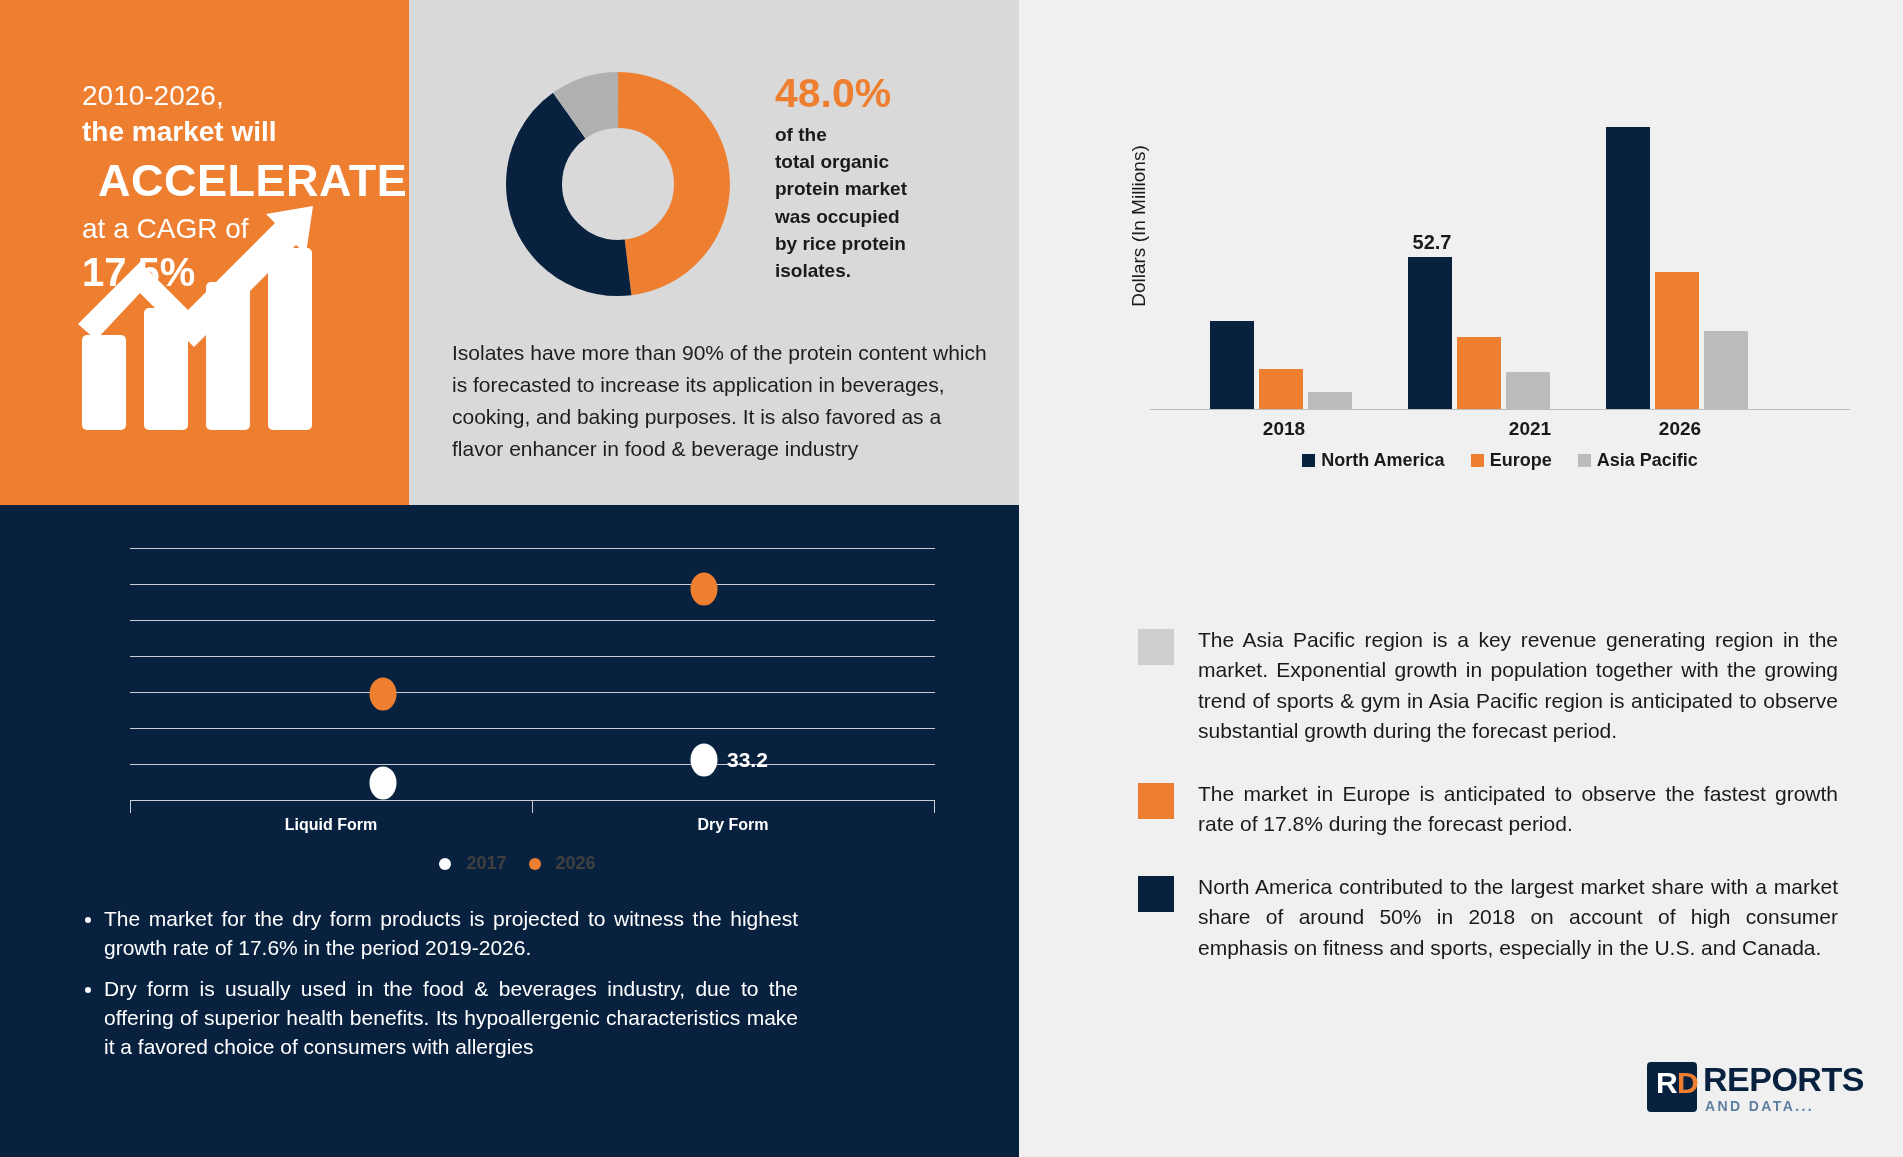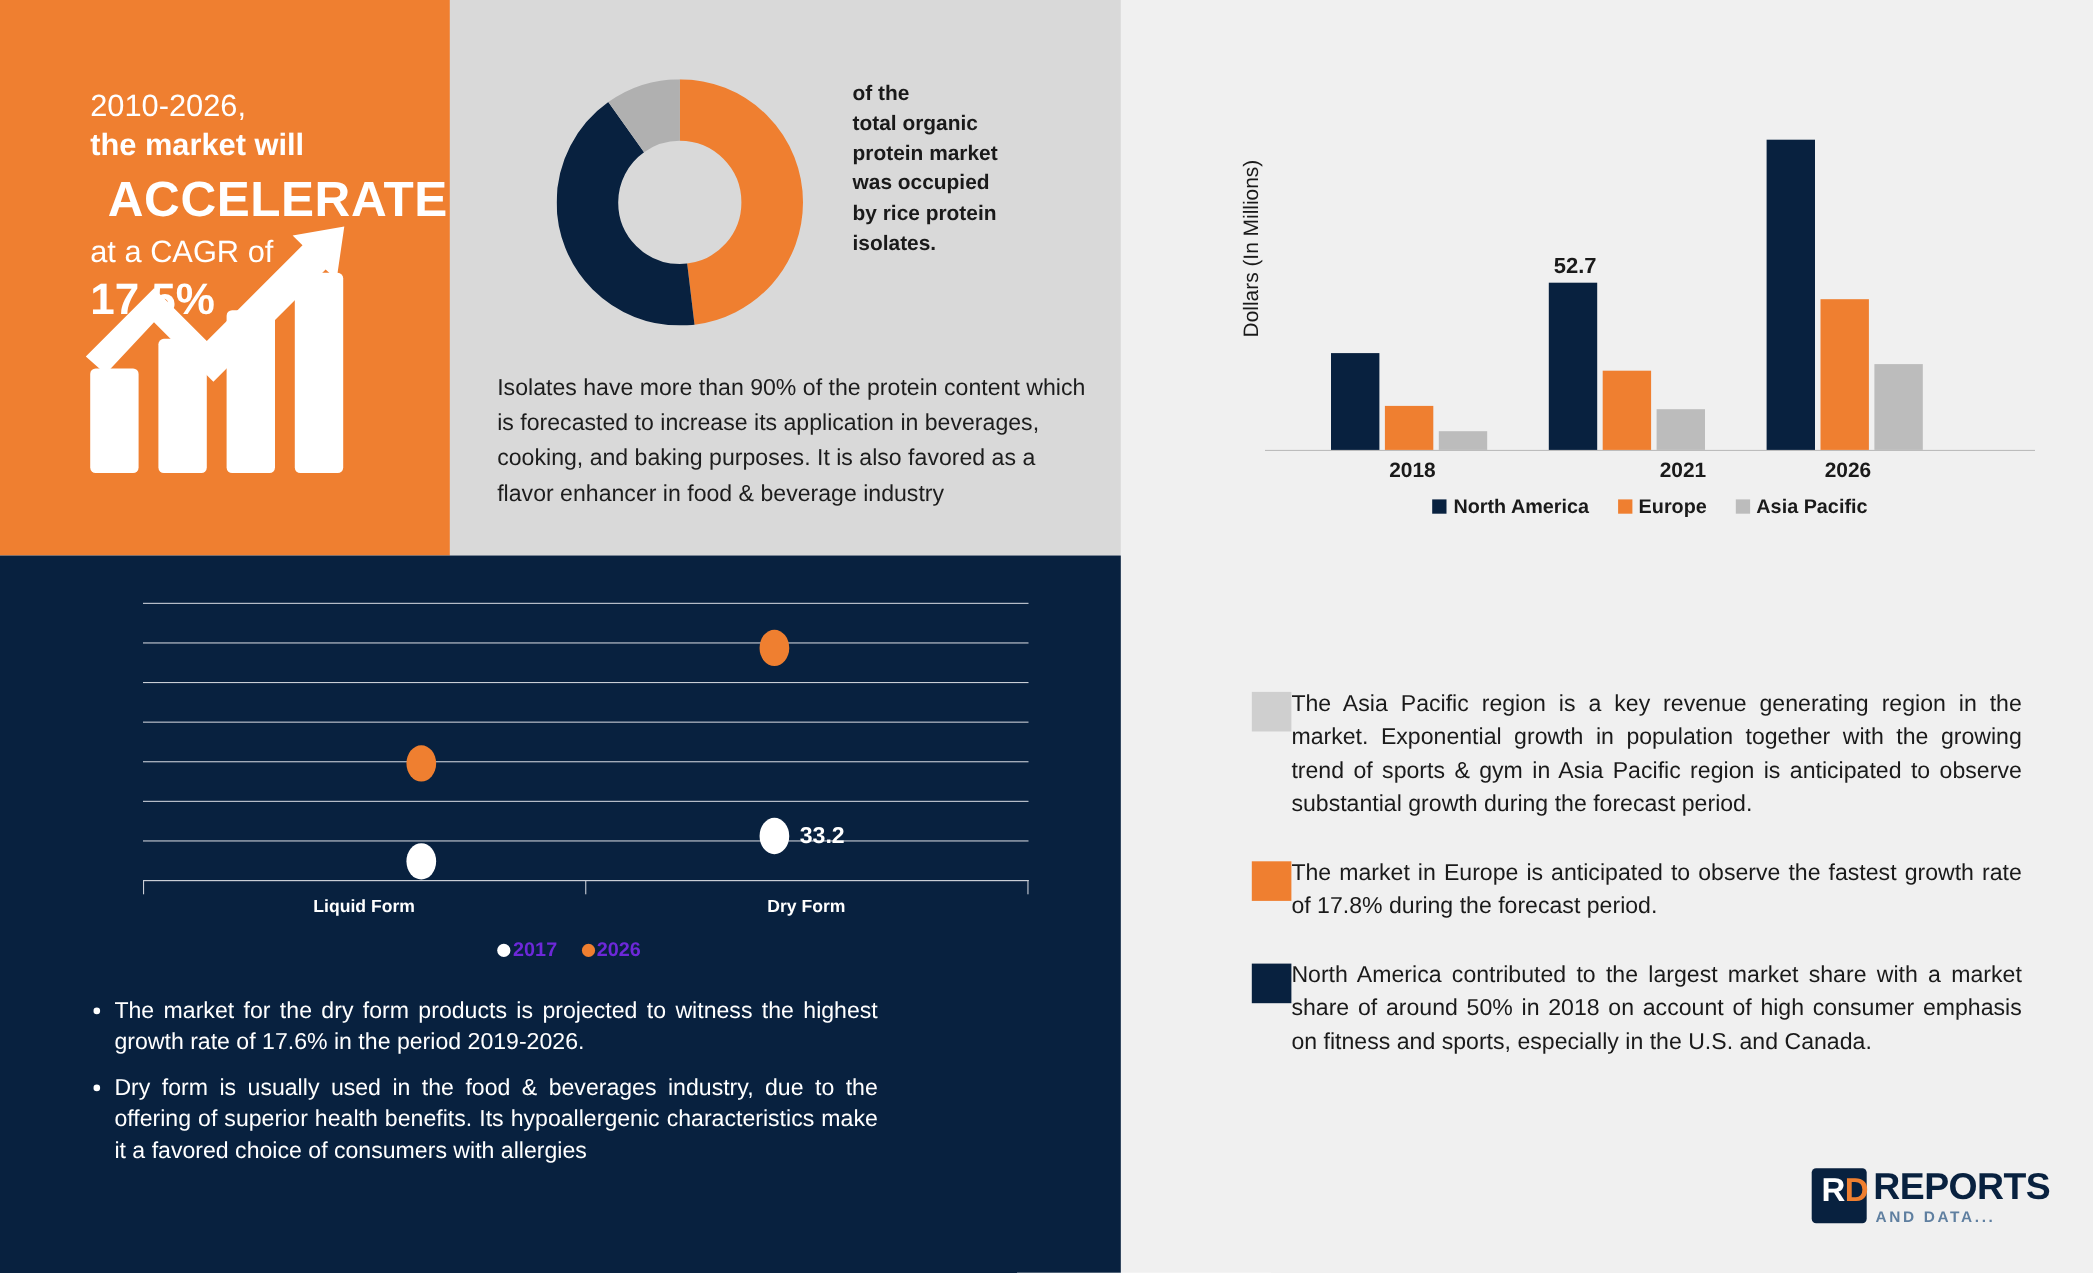--- a/index.html
+++ b/index.html
@@ -42,21 +42,21 @@
   .dp-grid{position:absolute;left:30px;top:0;right:0;height:252px;}
   .dp-line{position:absolute;left:0;right:0;height:1px;background:#c9ced6;}
   .dp-axis{position:absolute;left:30px;top:252px;right:0;height:1px;background:#c9ced6;}
   .dp-tick{position:absolute;top:252px;width:1px;height:13px;background:#c9ced6;}
   .dp-dot{position:absolute;width:27px;height:33px;border-radius:50%;transform:translate(-50%,-50%);}
   .dp-dot.white{background:#ffffff;}
   .dp-dot.orange{background:#ef7f30;}
   .dp-val{position:absolute;color:#ffffff;font-size:21px;font-weight:700;transform:translateY(-50%);}
   .dp-cat{position:absolute;top:268px;color:#ffffff;font-size:16px;font-weight:700;text-align:center;transform:translateX(-50%);}
   .dp-legend{position:absolute;left:0;top:305px;width:835px;display:flex;justify-content:center;gap:22px;align-items:center;}
-  .dp-legend .item{display:flex;align-items:center;gap:2px;color:#6d28d9;font-size:18px;font-weight:700;}
+  .dp-legend .item{display:flex;align-items:center;gap:15px;color:#404040;font-size:18px;font-weight:700;}
   .dp-legend .mk{width:12px;height:12px;border-radius:50%;}
 
   .bullets{position:absolute;left:78px;top:905px;width:720px;color:#ffffff;font-size:21px;line-height:1.38;}
   .bullets li{margin-bottom:12px;text-align:justify;}
   .bullets ul{margin:0;padding-left:26px;list-style:disc;}
 
   
   .barchart{position:absolute;left:1150px;top:110px;width:700px;height:310px;}
   .bc-ylabel{position:absolute;left:-92px;top:105px;transform:rotate(-90deg);
     transform-origin:center;font-size:19px;color:#1a1a1a;white-space:nowrap;}
@@ -68,21 +68,21 @@
   .bc-bar.eu{background:#ef7f30;}
   .bc-bar.ap{background:#bcbcbc;}
   .bc-dl{position:absolute;font-size:20px;font-weight:700;color:#1a1a1a;transform:translateX(-50%);}
   .bc-cat{position:absolute;top:308px;font-size:19px;font-weight:700;color:#1a1a1a;transform:translateX(-50%);}
   .bc-legend{position:absolute;left:0;top:340px;width:700px;display:flex;justify-content:center;gap:26px;}
   .bc-legend .item{display:flex;align-items:center;gap:6px;font-size:18px;font-weight:700;color:#1a1a1a;}
   .bc-legend .mk{width:13px;height:13px;}
 
   
   .rnotes{position:absolute;left:1138px;top:625px;width:700px;}
-  .rnote{display:flex;margin-bottom:32px;}
+  .rnote{display:flex;gap:24px;margin-bottom:32px;}
   .rnote .sw{width:36px;height:36px;flex:0 0 36px;margin-top:4px;}
   .rnote .tx{font-size:21px;color:#1a1a1a;line-height:1.45;text-align:justify;}
 
   
   .logo{position:absolute;left:1647px;top:1060px;width:215px;height:62px;}
   .logo .mark{position:absolute;left:0;top:2px;width:50px;height:50px;background:#08213f;border-radius:4px;}
   .logo .mark .r{position:absolute;left:9px;top:6px;color:#ffffff;font-size:30px;font-weight:700;line-height:1;}
   .logo .mark .d{position:absolute;left:30px;top:6px;color:#ef7f30;font-size:30px;font-weight:700;line-height:1;}
   .logo .w1{position:absolute;left:56px;top:0px;font-size:34px;font-weight:700;color:#08213f;letter-spacing:-.5px;}
   .logo .w2{position:absolute;left:58px;top:38px;font-size:14px;font-weight:700;color:#5f7fa0;letter-spacing:2.4px;}
@@ -120,20 +120,21 @@
   <div class="donut-wrap">
     <svg width="224" height="224" viewBox="0 0 224 224">
 
       <circle cx="112" cy="112" r="84" fill="none" stroke="#ef7f30" stroke-width="56" stroke-dasharray="253.3 274.4" transform="rotate(-90 112 112)"></circle>
       <circle cx="112" cy="112" r="84" fill="none" stroke="#08213f" stroke-width="56" stroke-dasharray="221.7 306.0" stroke-dashoffset="-253.3" transform="rotate(-90 112 112)"></circle>
       <circle cx="112" cy="112" r="84" fill="none" stroke="#b0b0b0" stroke-width="56" stroke-dasharray="52.8 474.9" stroke-dashoffset="-475.0" transform="rotate(-90 112 112)"></circle>
     </svg>
   </div>
 
   <div class="stat">
+    <div class="big">48.0%</div>
     <div class="sub" style="white-space:pre-line;">of the
 total organic
 protein market
 was occupied
 by rice protein
 isolates.</div>
   </div>
 
   <div class="gray-para">Isolates have more than 90% of the protein content which is forecasted to increase its application in beverages, cooking, and baking purposes. It is also favored as a flavor enhancer in food &amp; beverage industry</div>
 

